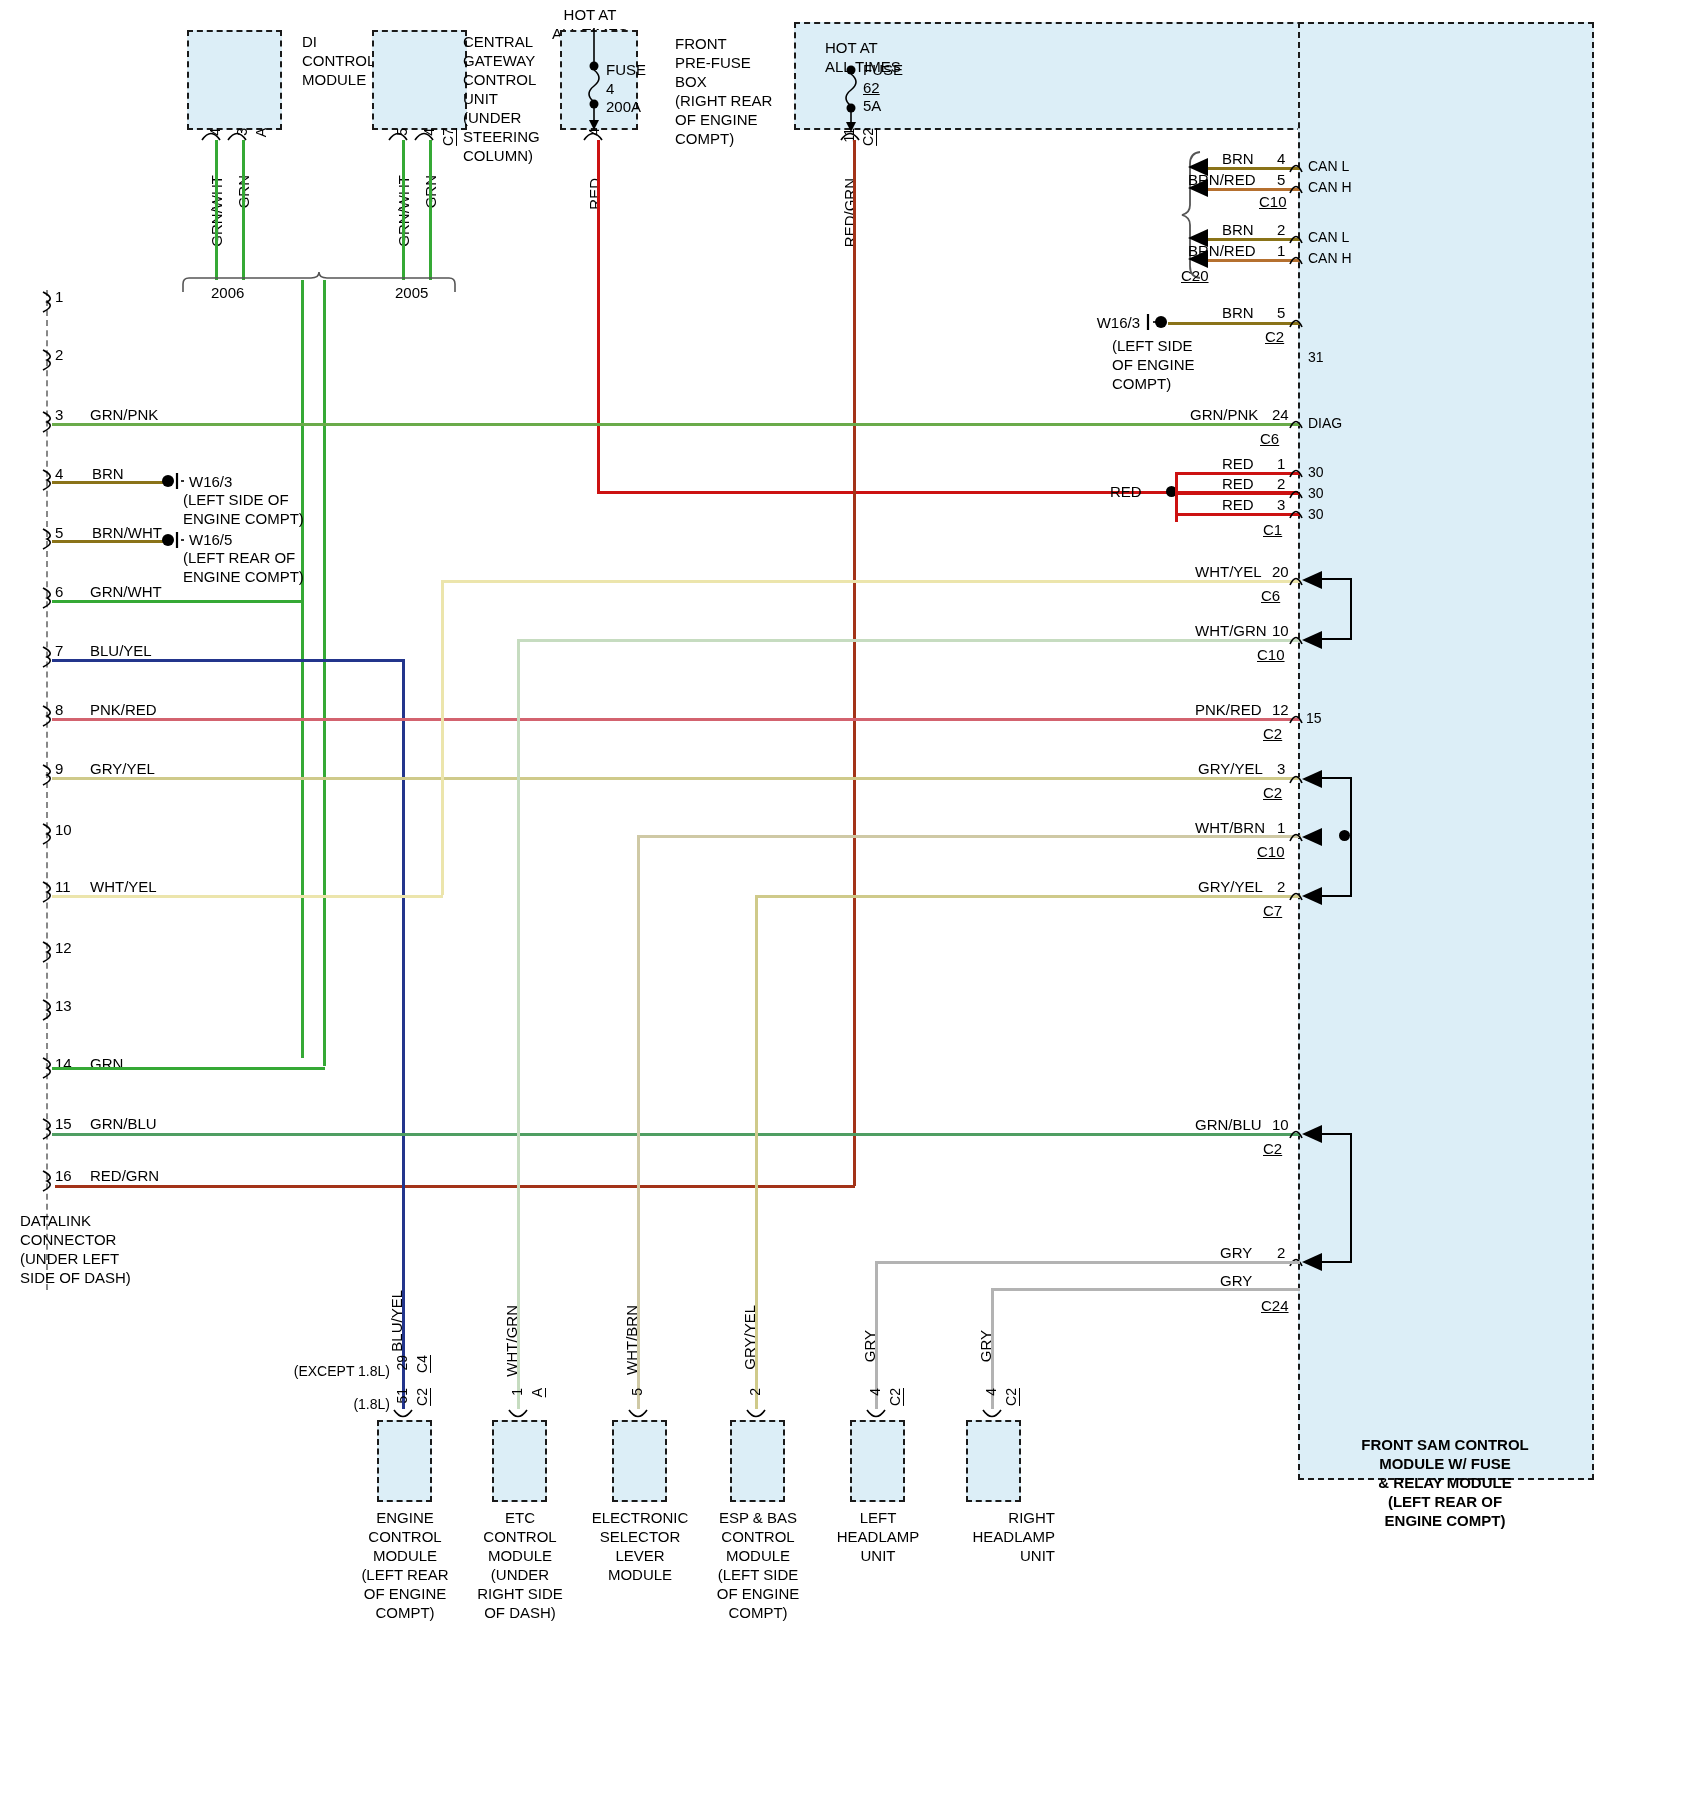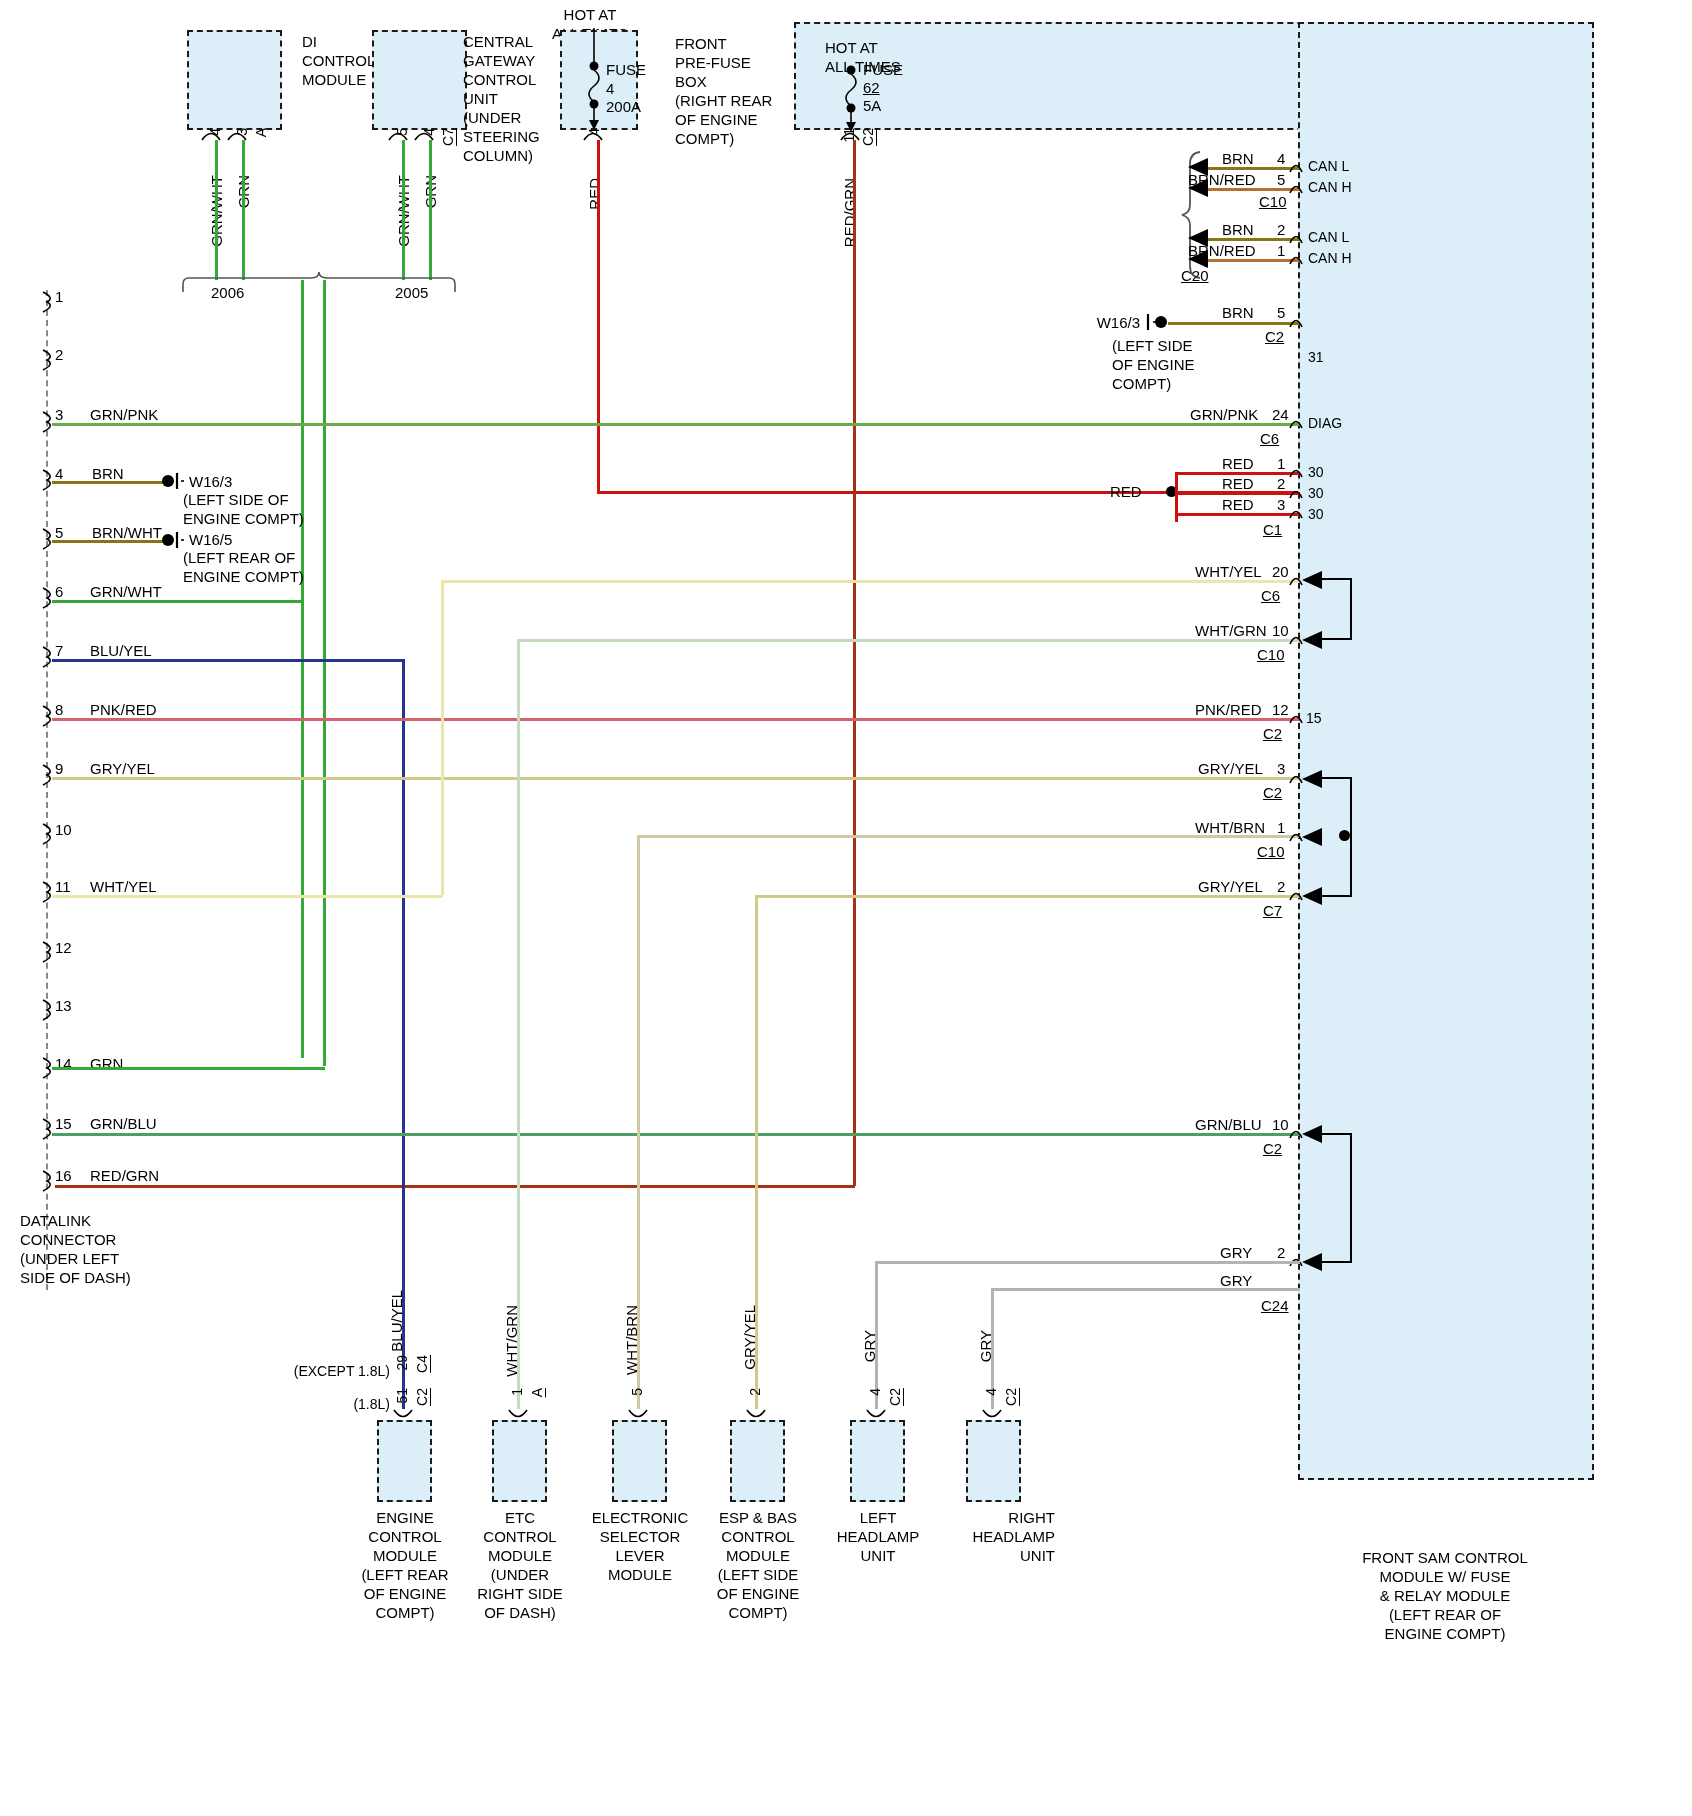--- a/index.html
+++ b/index.html
@@ -117,21 +117,21 @@
   <svg style="left:839px;top:128px;width:30px;height:14px;">
     <path d="M2,12 Q11,-1 20,12" fill="none" stroke="#000" stroke-width="1.6"></path>
   </svg>
   <div class="vt sm" style="left:841px;top:128px;">11</div>
   <div class="vt sm udl" style="left:860px;top:128px;">C2</div>
   <div class="vt" style="left:841px;top:178px;">RED/GRN</div>
   <div class="v" style="left:853px;top:140px;height:1046px;border-color:#a33318;"></div>
   <div class="h" style="left:55px;top:1185px;width:800px;border-color:#a33318;"></div>
 
   <div class="boxb" style="left:1298px;top:22px;width:296px;height:1458px;"></div>
-  <div class="t ctr" style="left:1290px;top:1548px;width:310px;">FRONT SAM CONTROL
+  <div class="t ctr" style="left:1290px;top:1435px;width:310px;font-weight:bold;">FRONT SAM CONTROL
 MODULE W/ FUSE
 &amp; RELAY MODULE
 (LEFT REAR OF
 ENGINE COMPT)</div>
 
   <svg style="left:1180px;top:150px;width:26px;height:130px;">
     <path d="M20,2 Q10,3 10,14 L10,55 Q10,63 2,65 Q10,67 10,75 L10,116 Q10,127 20,128" fill="none" stroke="#555" stroke-width="1.8"></path>
   </svg>
 
   <div class="h" style="left:1205px;top:167px;width:95px;border-color:#8a7318;"></div>

